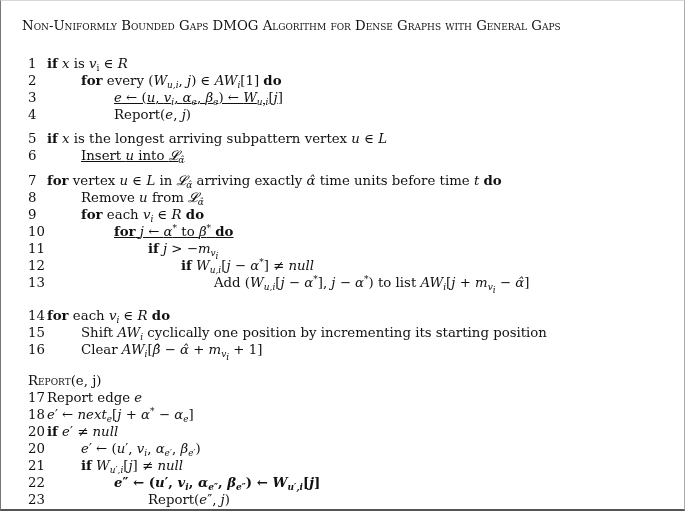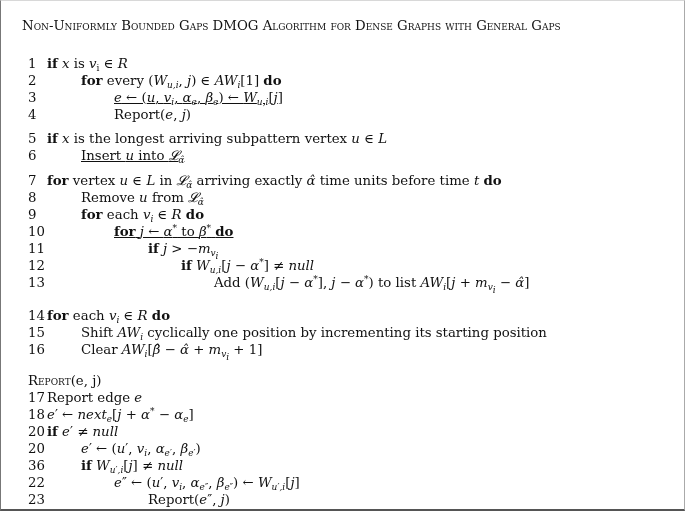--- a/index.html
+++ b/index.html
@@ -123,27 +123,27 @@
     <span class="num">20</span>
     <span class="txt" style="left:46px;"><b>if</b> <i>e</i>′ ≠ <i>null</i></span>
   </div>
 
   <div class="line" style="top:439px;">
     <span class="num">20</span>
     <span class="txt" style="left:80px;"><i>e</i>′ ← (<i>u</i>′, <i>v</i><sub><i>i</i></sub>, <i>α</i><sub><i>e</i>′</sub>, <i>β</i><sub><i>e</i>′</sub>)</span>
   </div>
 
   <div class="line" style="top:456px;">
-    <span class="num">36</span>
+    <span class="num">21</span>
     <span class="txt" style="left:80px;"><b>if</b> <i>W</i><sub><i>u</i>′<i>,i</i></sub>[<i>j</i>] ≠ <i>null</i></span>
   </div>
 
   <div class="line" style="top:473px;">
     <span class="num">22</span>
-    <span class="txt" style="left:113px;"><i>e</i>″ ← (<i>u</i>′, <i>v</i><sub><i>i</i></sub>, <i>α</i><sub><i>e</i>″</sub>, <i>β</i><sub><i>e</i>″</sub>) ← <i>W</i><sub><i>u</i>′<i>,i</i></sub>[<i>j</i>]</span>
+    <span class="txt" style="left:113px;font-weight:bold;"><i>e</i>″ ← (<i>u</i>′, <i>v</i><sub><i>i</i></sub>, <i>α</i><sub><i>e</i>″</sub>, <i>β</i><sub><i>e</i>″</sub>) ← <i>W</i><sub><i>u</i>′<i>,i</i></sub>[<i>j</i>]</span>
   </div>
 
   <div class="line" style="top:490px;">
     <span class="num">23</span>
     <span class="txt" style="left:147px;">Report(<i>e</i>″, <i>j</i>)</span>
   </div>
 
 </div>
 
 </body></html>

